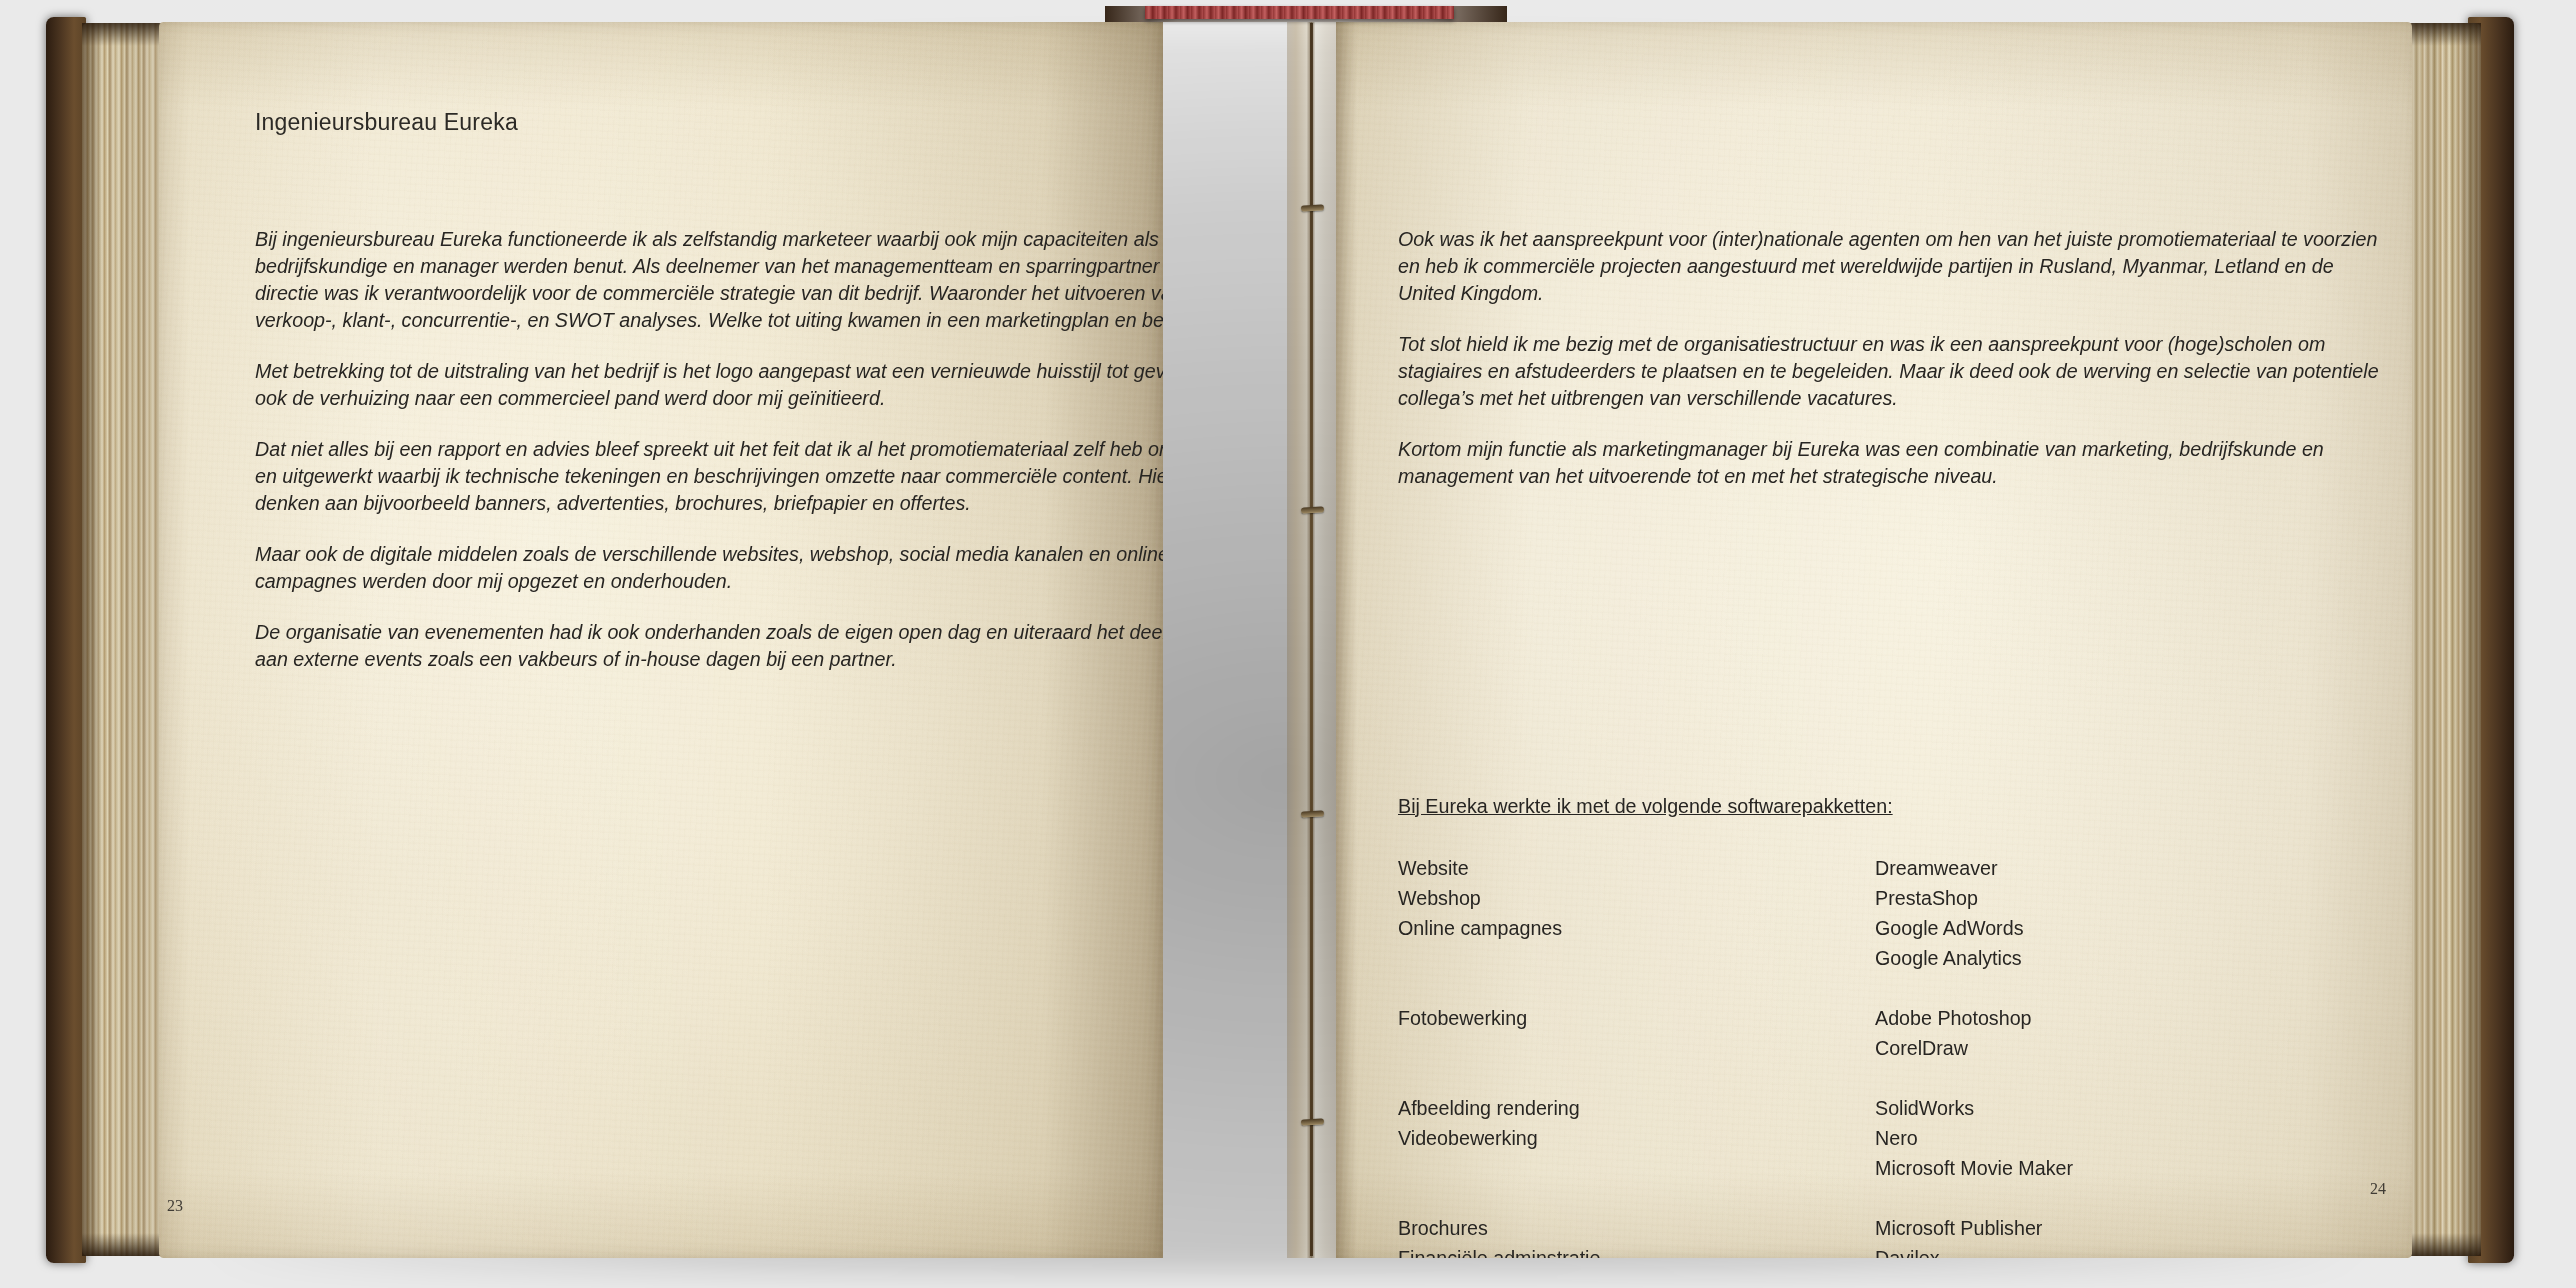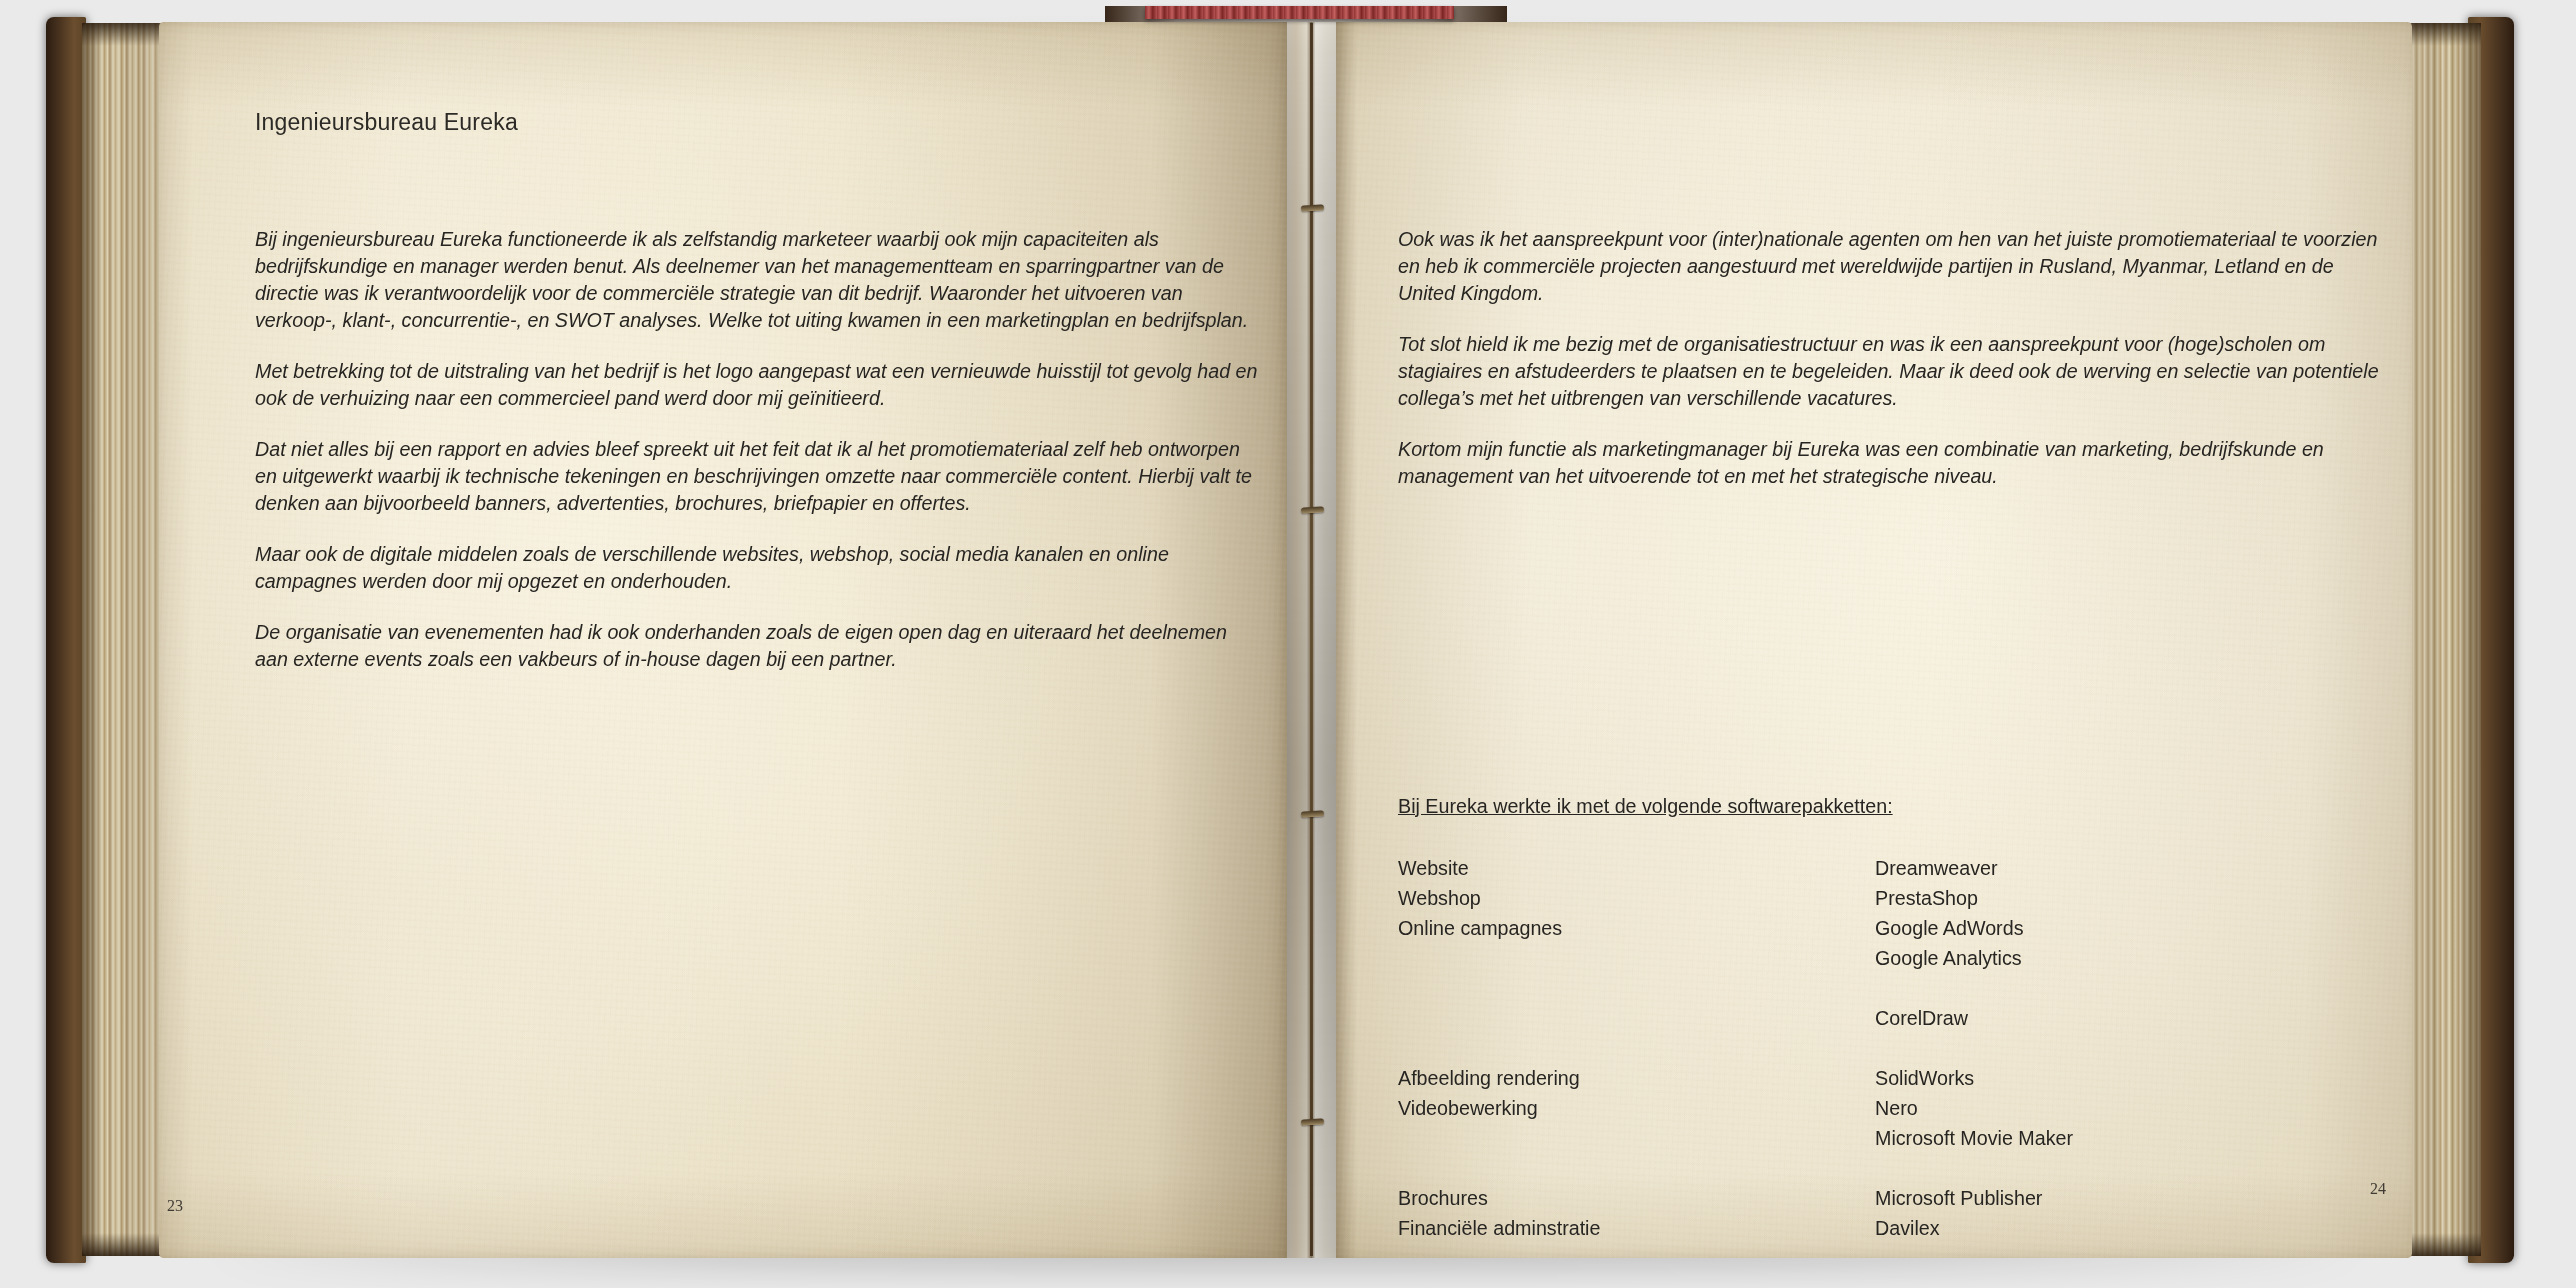--- a/index.html
+++ b/index.html
@@ -70,21 +70,21 @@
   .edge-cap.t{top:0;background:linear-gradient(180deg,rgba(35,22,10,.75),rgba(35,22,10,0));}
   .edge-cap.b{bottom:0;background:linear-gradient(0deg,rgba(35,22,10,.8),rgba(35,22,10,0));}
 
   
   .page{
     position:absolute; top:15.5px; height:1236px;
     background-color:#f3ecd7;
     overflow:hidden;
   }
   .page-left{
-    left:136px; width:1128px;
+    left:136px; width:1004px;
     background-image:
       
       linear-gradient(90deg,
         rgba(120,95,55,.18) 0%,
         rgba(120,95,55,.04) 3%,
         rgba(255,255,255,.10) 22%,
         rgba(255,255,255,.00) 60%,
         rgba(120,95,55,.10) 88%,
         rgba(95,72,38,.38) 100%),
       linear-gradient(180deg, rgba(150,125,80,.16) 0%, rgba(0,0,0,0) 7%, rgba(0,0,0,0) 93%, rgba(150,125,80,.16) 100%),
@@ -260,20 +260,24 @@
           </div>
           <div class="sw-row">
             <div class="c1">&nbsp;</div>
             <div class="c2">Google Analytics</div>
           </div>
           <div class="sw-row spacer">
             <div class="c1">&nbsp;</div>
             <div class="c2">&nbsp;</div>
           </div>
           <div class="sw-row">
+            <div class="c1">Fotobewerking</div>
+            <div class="c2">Adobe Photoshop</div>
+          </div>
+          <div class="sw-row">
             <div class="c1">&nbsp;</div>
             <div class="c2">CorelDraw</div>
           </div>
           <div class="sw-row spacer">
             <div class="c1">&nbsp;</div>
             <div class="c2">&nbsp;</div>
           </div>
           <div class="sw-row">
             <div class="c1">Afbeelding rendering</div>
             <div class="c2">SolidWorks</div>

